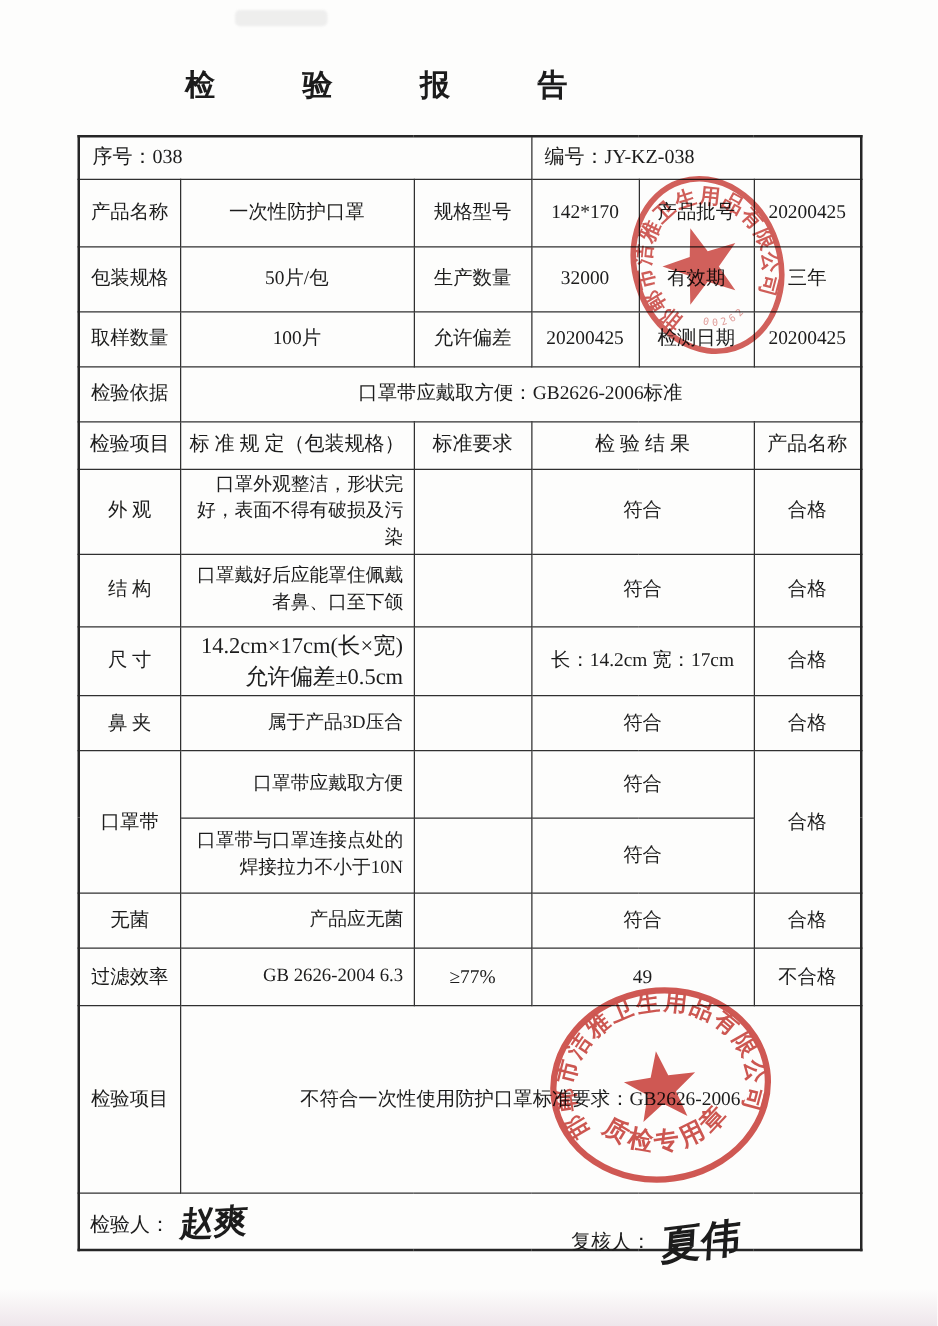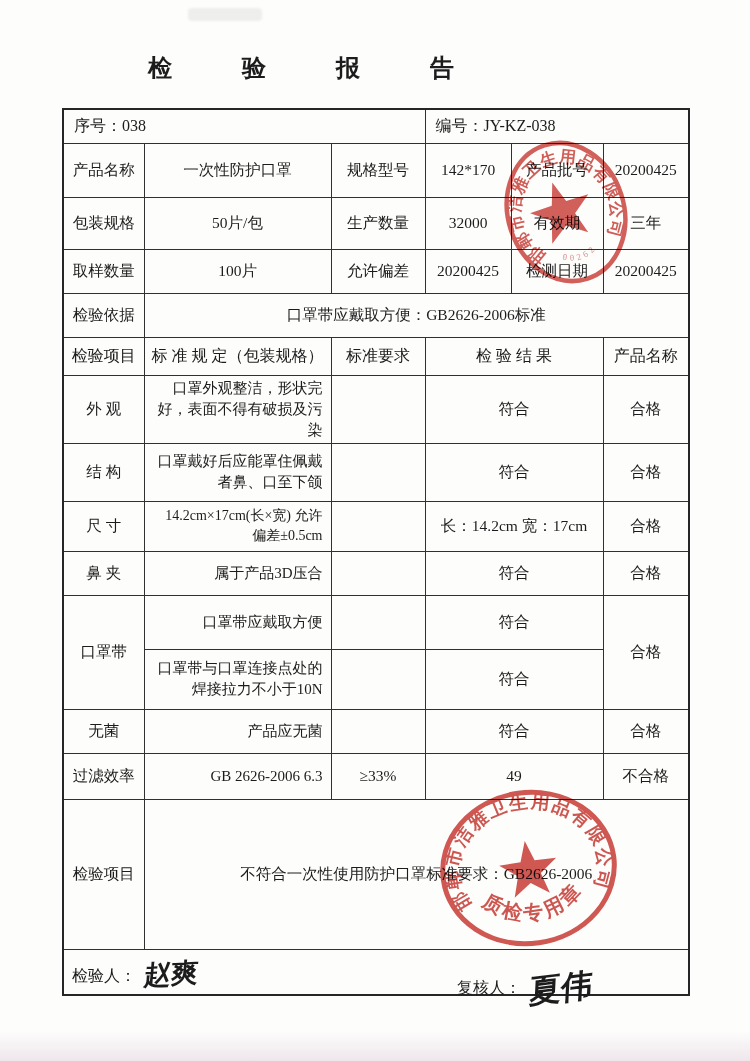--- a/index.html
+++ b/index.html
@@ -119,21 +119,21 @@
     </tr>
     <tr class="h58">
       <td>结  构</td>
       <td class="spec">口罩戴好后应能罩住佩戴者鼻、口至下颌</td>
       <td></td>
       <td colspan="2">符合</td>
       <td>合格</td>
     </tr>
     <tr class="h50">
       <td>尺  寸</td>
-      <td class="spec" style="font-size:14px">14.2cm×17cm(长×宽) 允许偏差±0.5cm</td>
+      <td class="spec" style="font-size:18px">14.2cm×17cm(长×宽) 允许偏差±0.5cm</td>
       <td></td>
       <td colspan="2">长：14.2cm 宽：17cm</td>
       <td>合格</td>
     </tr>
     <tr class="h44">
       <td>鼻  夹</td>
       <td class="spec">属于产品3D压合</td>
       <td></td>
       <td colspan="2">符合</td>
       <td>合格</td>
@@ -152,22 +152,22 @@
     </tr>
     <tr class="h44">
       <td>无菌</td>
       <td class="spec">产品应无菌</td>
       <td></td>
       <td colspan="2">符合</td>
       <td>合格</td>
     </tr>
     <tr class="h46">
       <td>过滤效率</td>
-      <td class="spec">GB 2626-2006 6.3</td>
-      <td>≥33%</td>
+      <td class="spec">GB 2626-2004 6.3</td>
+      <td>≥77%</td>
       <td colspan="2">49</td>
       <td>不合格</td>
     </tr>
     <tr class="h150">
       <td>检验项目</td>
       <td colspan="5">不符合一次性使用防护口罩标准要求：GB2626-2006</td>
     </tr>
     <tr class="h46">
       <td colspan="6" class="sigcell">
         <span class="siglabel">检验人：</span><span class="sig">赵爽</span>

